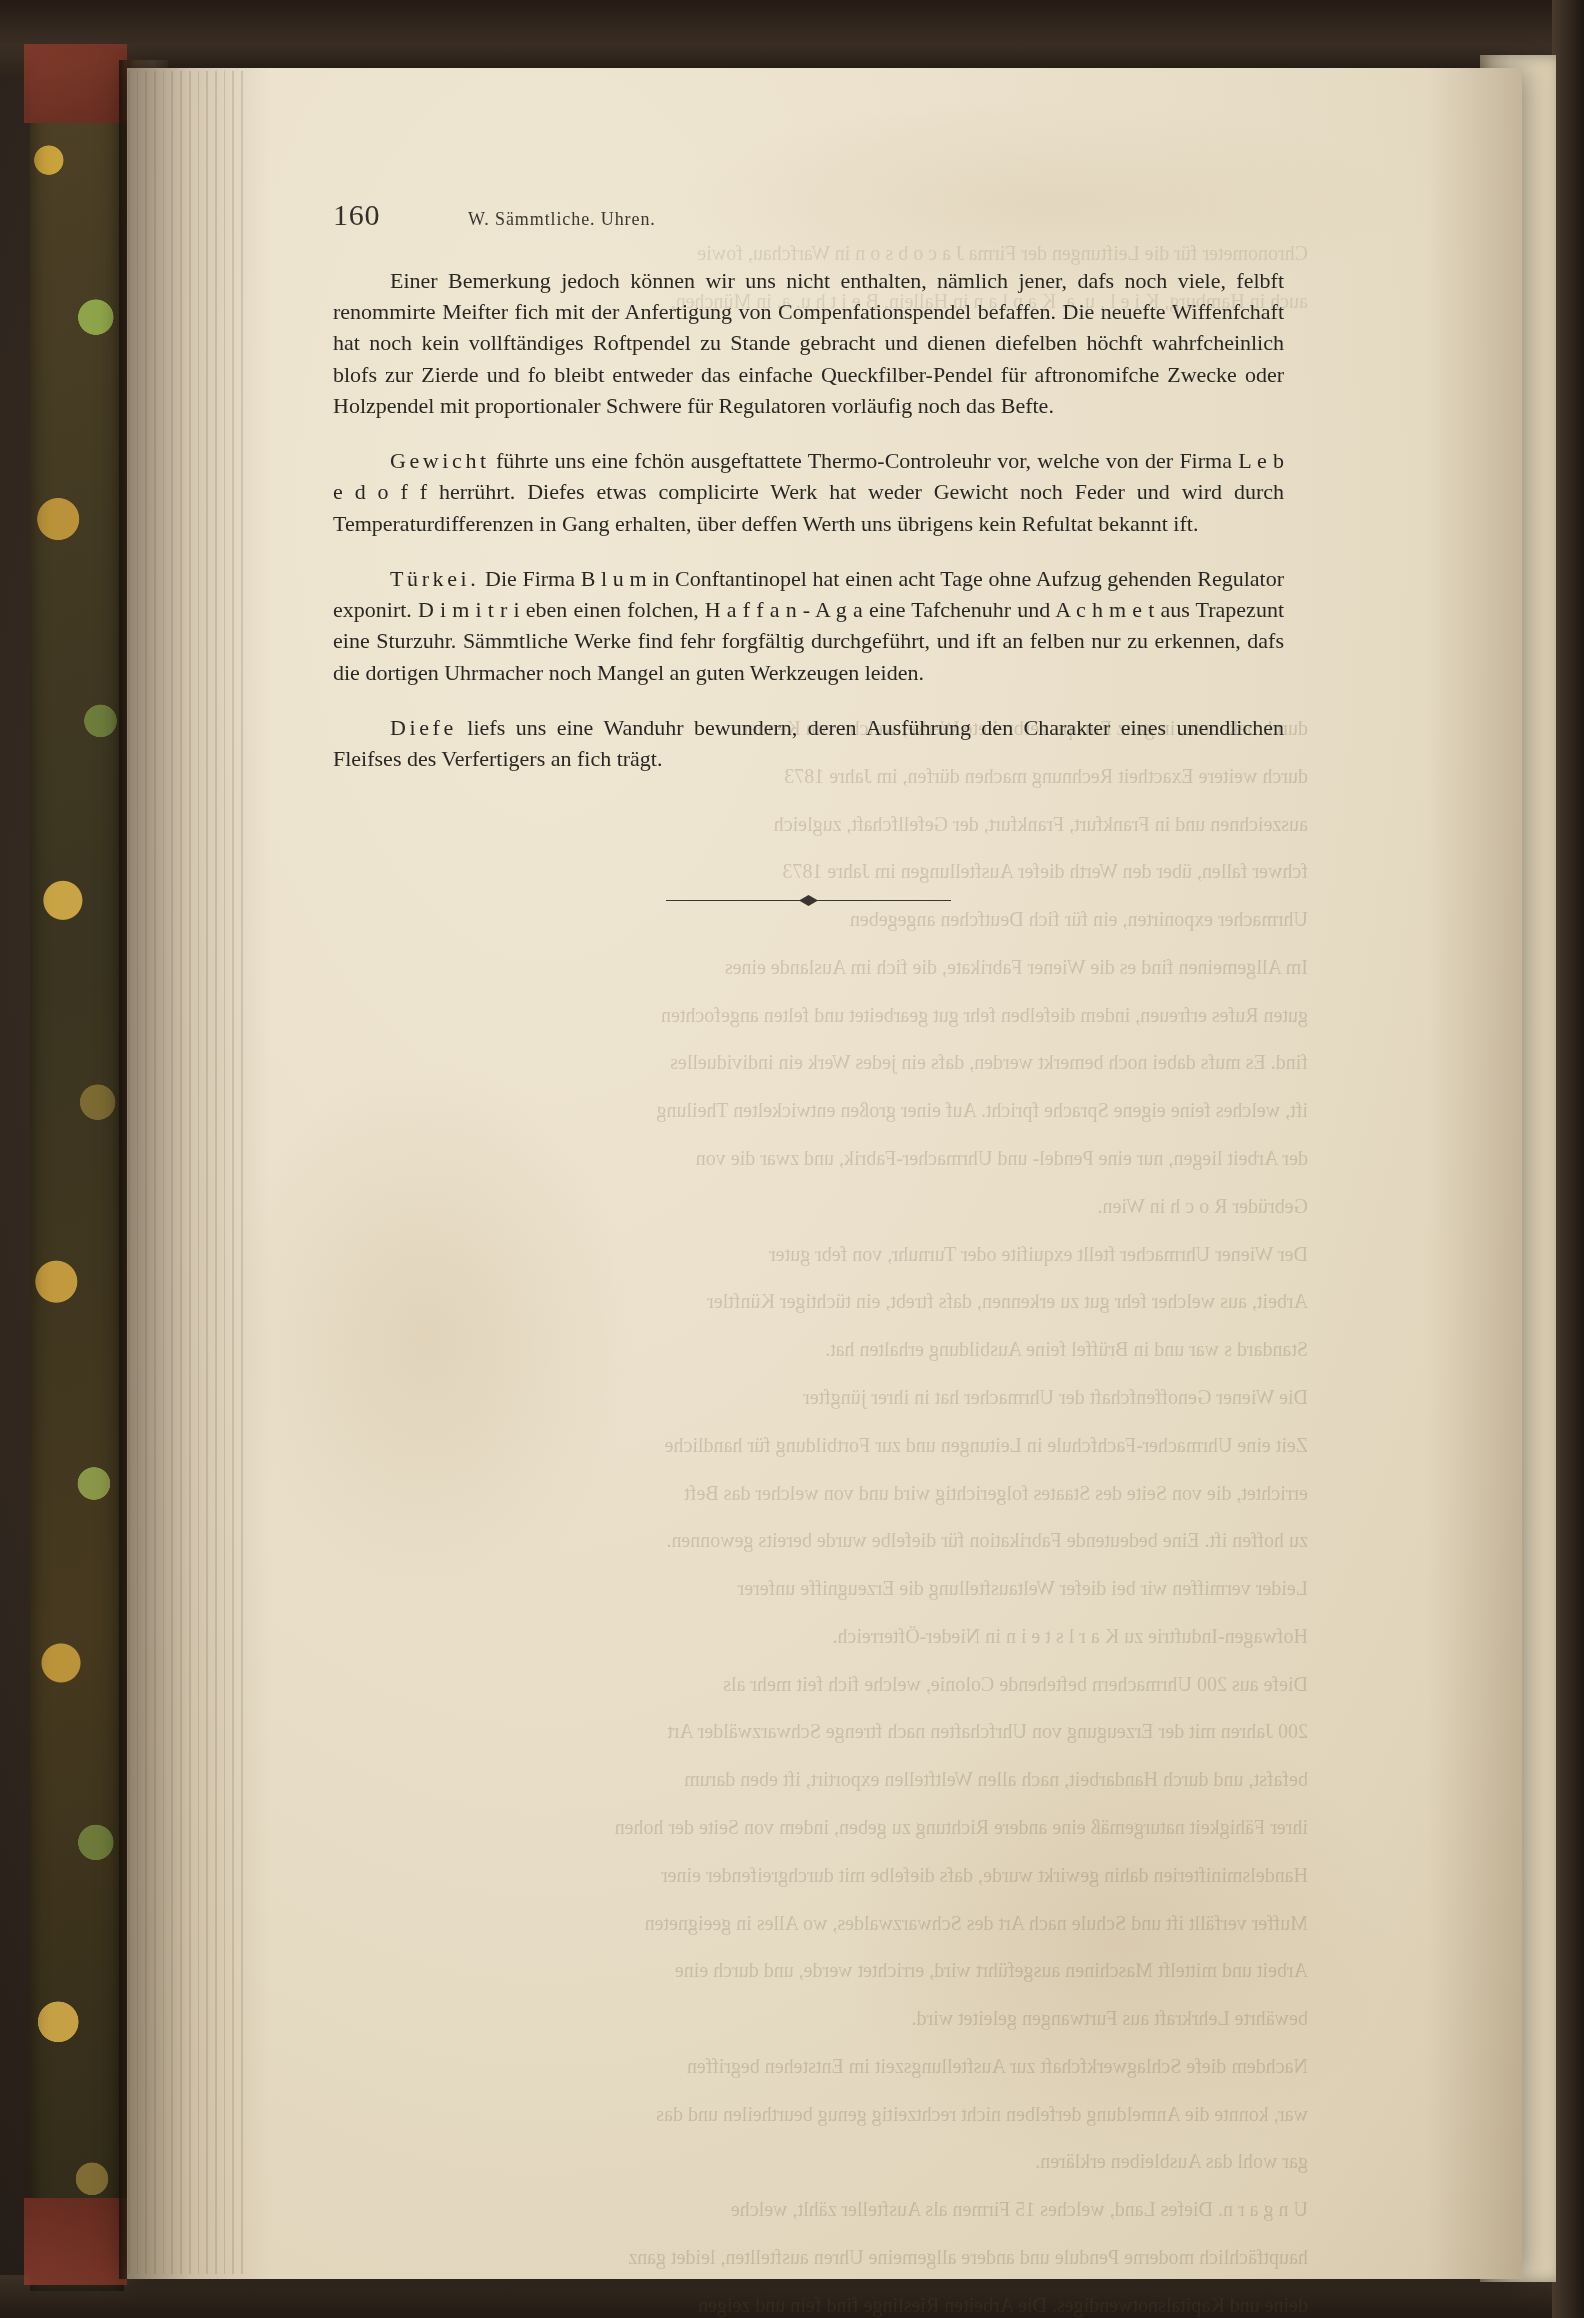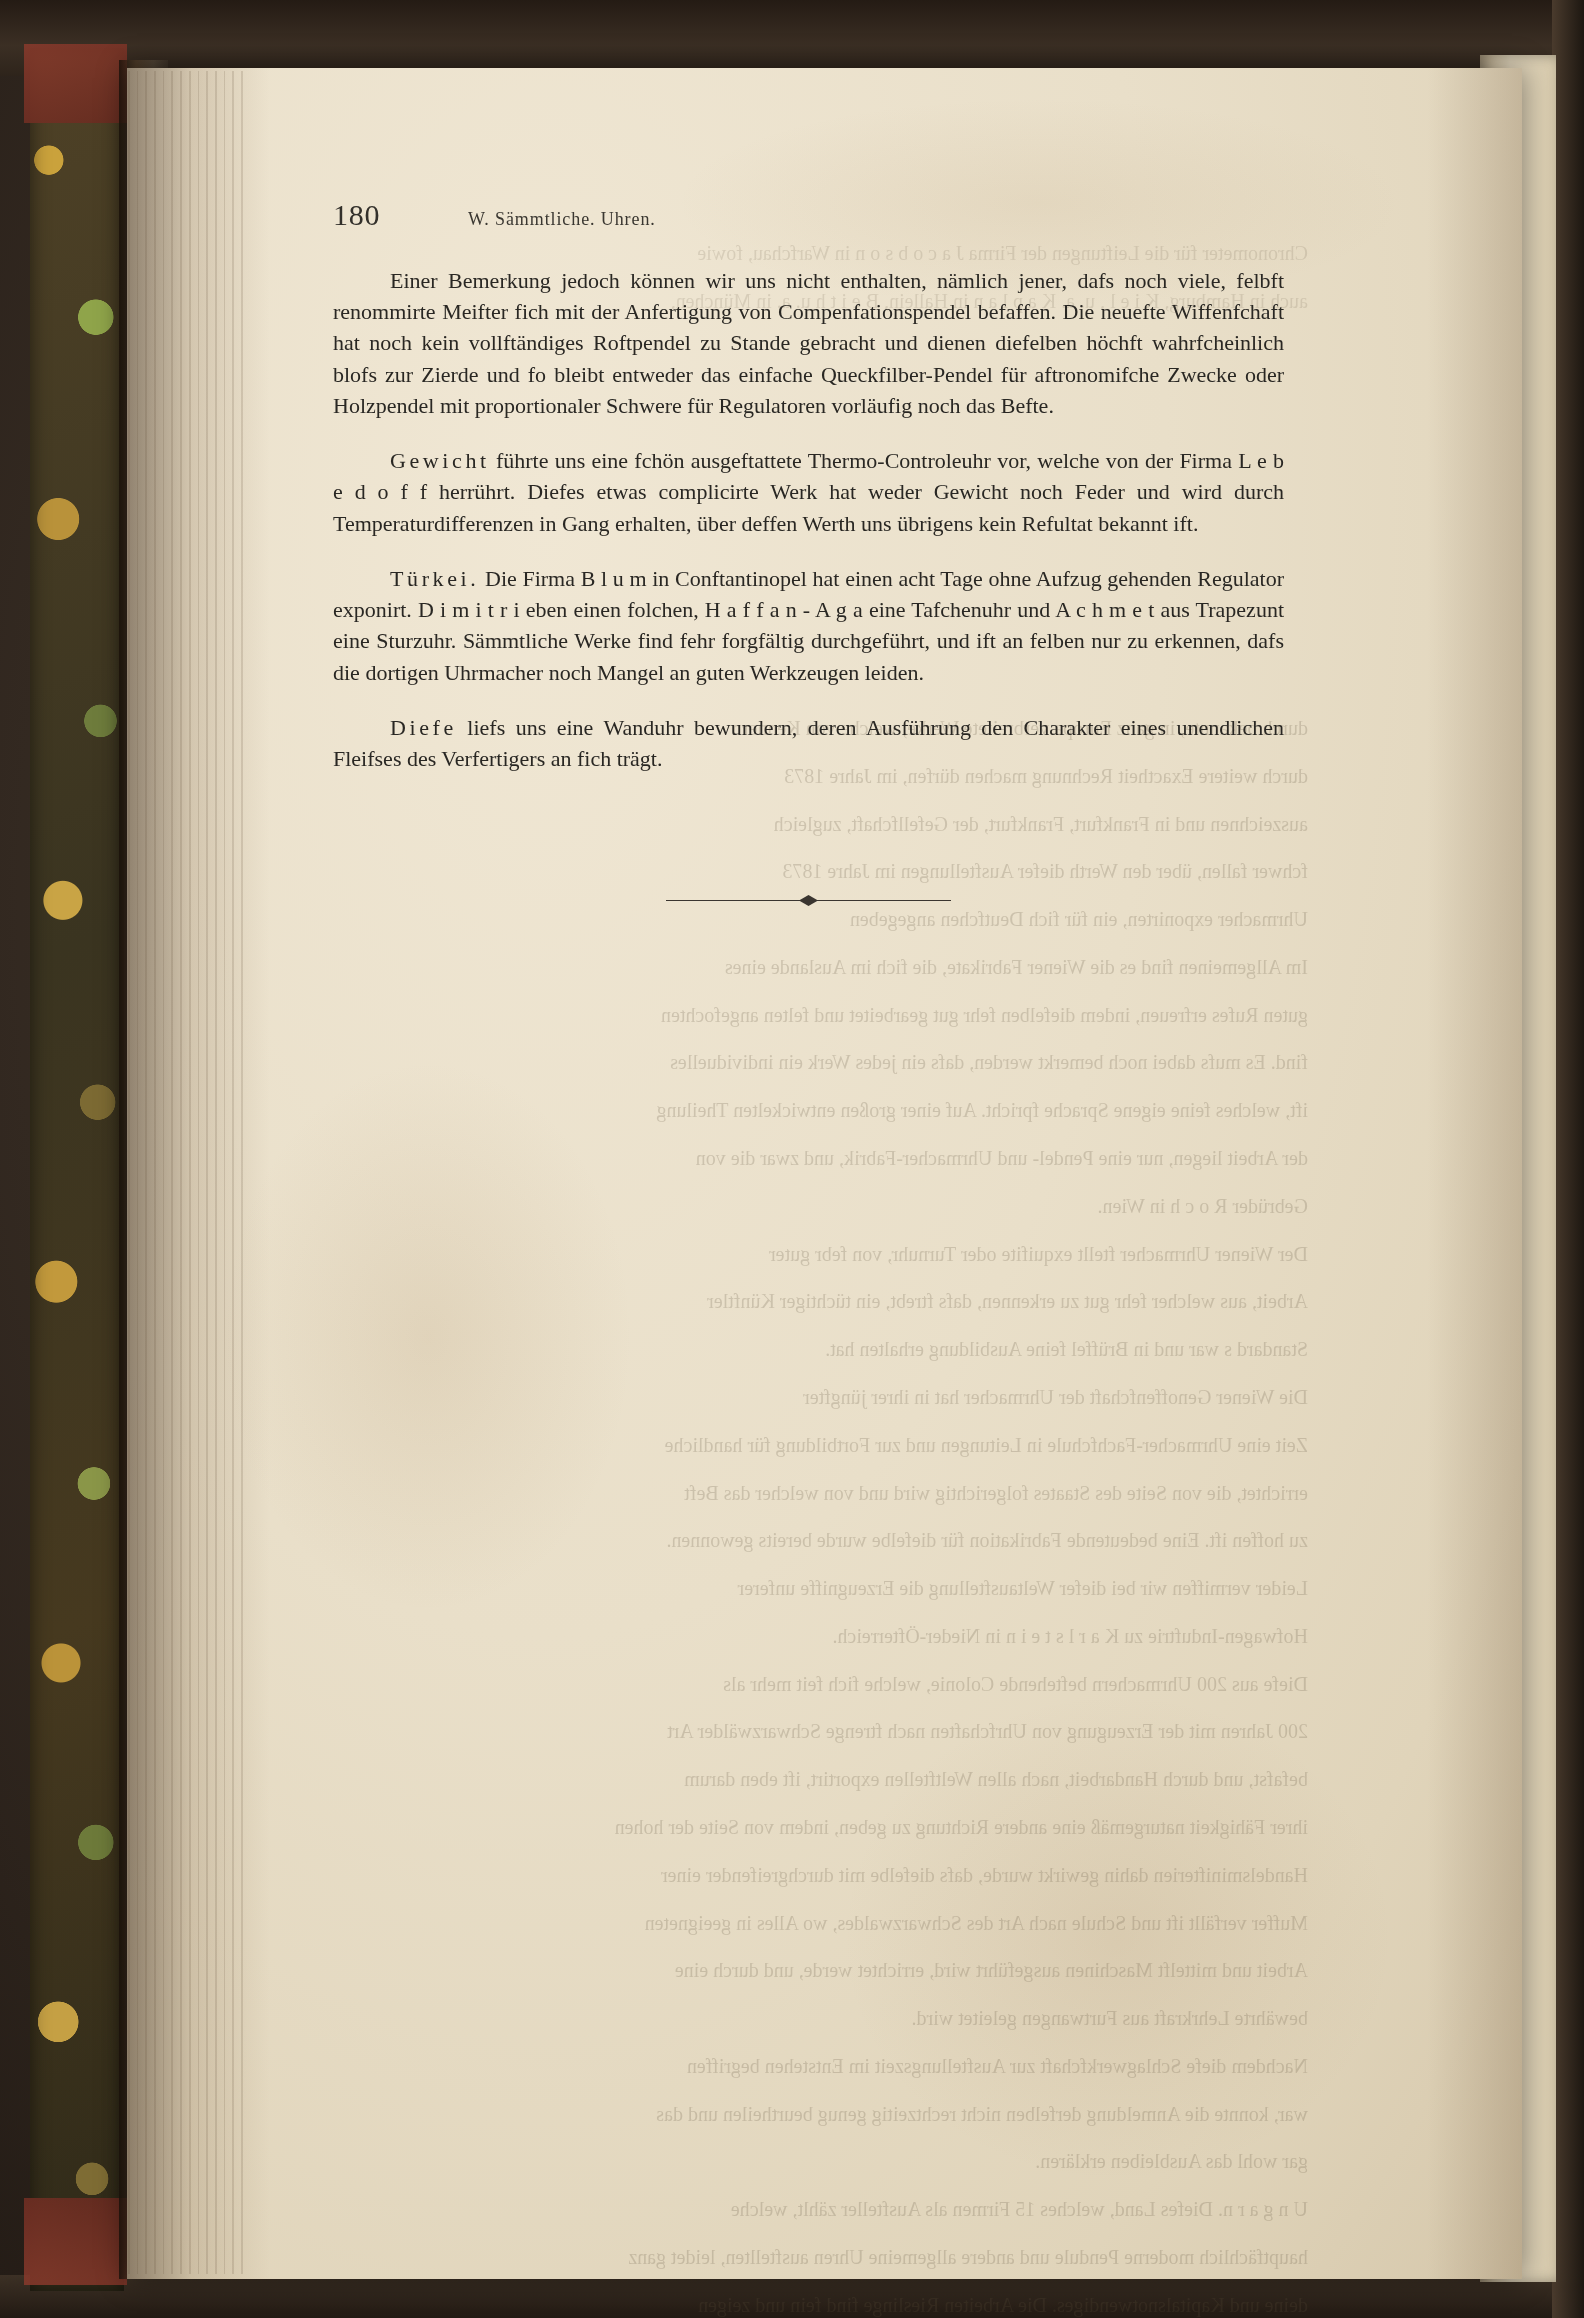--- a/index.html
+++ b/index.html
@@ -293,21 +293,21 @@
     <p>gar wohl das Ausbleiben erklären.</p>
     <p>U n g a r n.   Diefes Land, welches 15 Firmen als Ausfteller zählt, welche</p>
     <p>hauptfächlich moderne Pendule und andere allgemeine Uhren ausftellten, leidet ganz</p>
     <p>deine und Kapitalsnotwendiges.  Die Arbeiten Rieslinge find fein und zeigen</p>
 
   </div>
 
   <div class="textblock">
 
     <div class="running-head">
-      <span class="folio">180</span>
+      <span class="folio">160</span>
       <span class="head-title">W. Sämmtliche.  Uhren.</span>
     </div>
 
     <p class="para">
       <span class="lead"></span><span>Einer Bemerkung jedoch können wir uns  nicht  enthalten,  nämlich jener, dafs noch viele, felbft renommirte Meifter fich mit  der Anfertigung  von  Compenfationspendel befaffen.  Die neuefte Wiffenfchaft  hat noch kein vollftändiges Roftpendel  zu Stande  gebracht  und  dienen  diefelben  höchft wahrfcheinlich blofs zur Zierde und  fo bleibt entweder das einfache Queckfilber-Pendel für aftronomifche Zwecke oder Holzpendel  mit  proportionaler Schwere  für Regulatoren  vorläufig noch das Befte.</span>
     </p>
 
     <p class="para">
       <span class="lead sp">Gewicht</span><span> führte  uns  eine fchön ausgeftattete Thermo-Controleuhr vor, welche von der Firma  L e b e d o f f  herrührt.   Diefes etwas complicirte Werk hat weder  Gewicht  noch  Feder  und  wird  durch  Temperaturdifferenzen  in  Gang erhalten, über deffen Werth uns übrigens kein Refultat bekannt ift.</span>
     </p>

